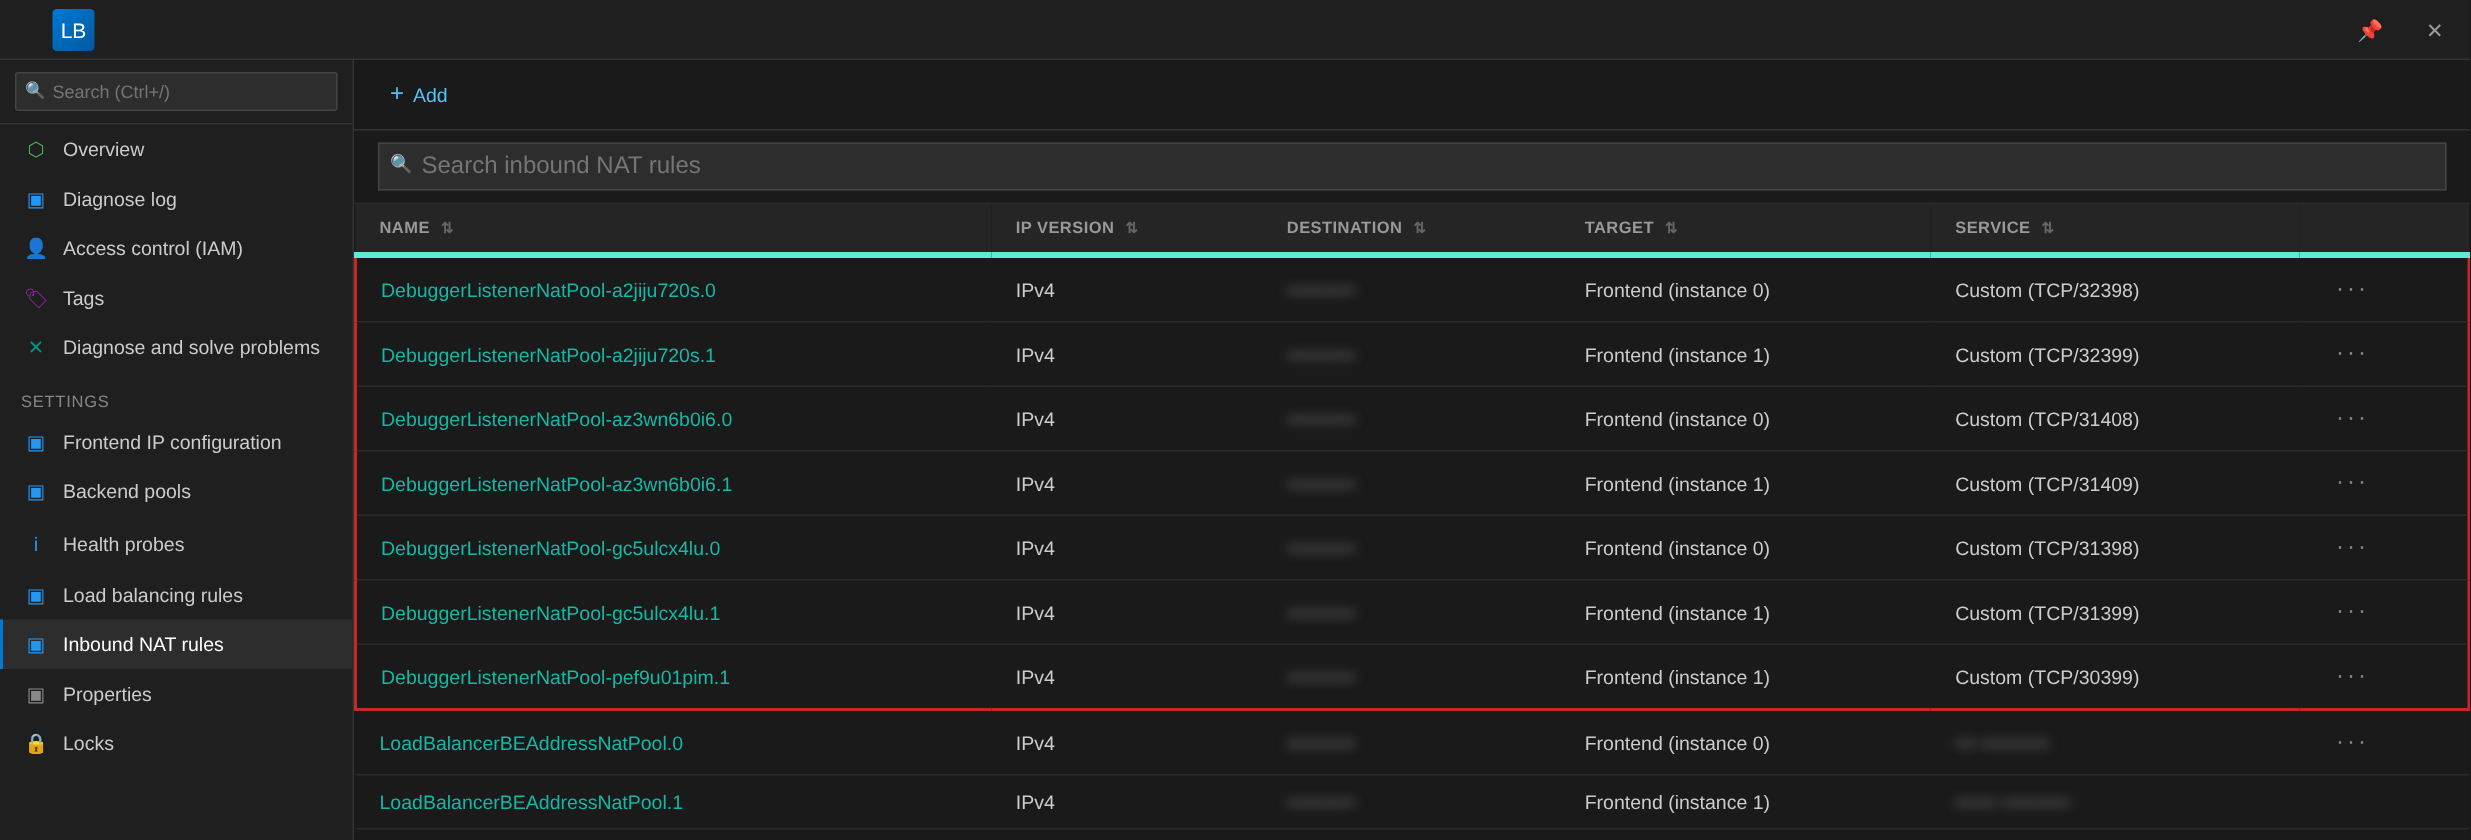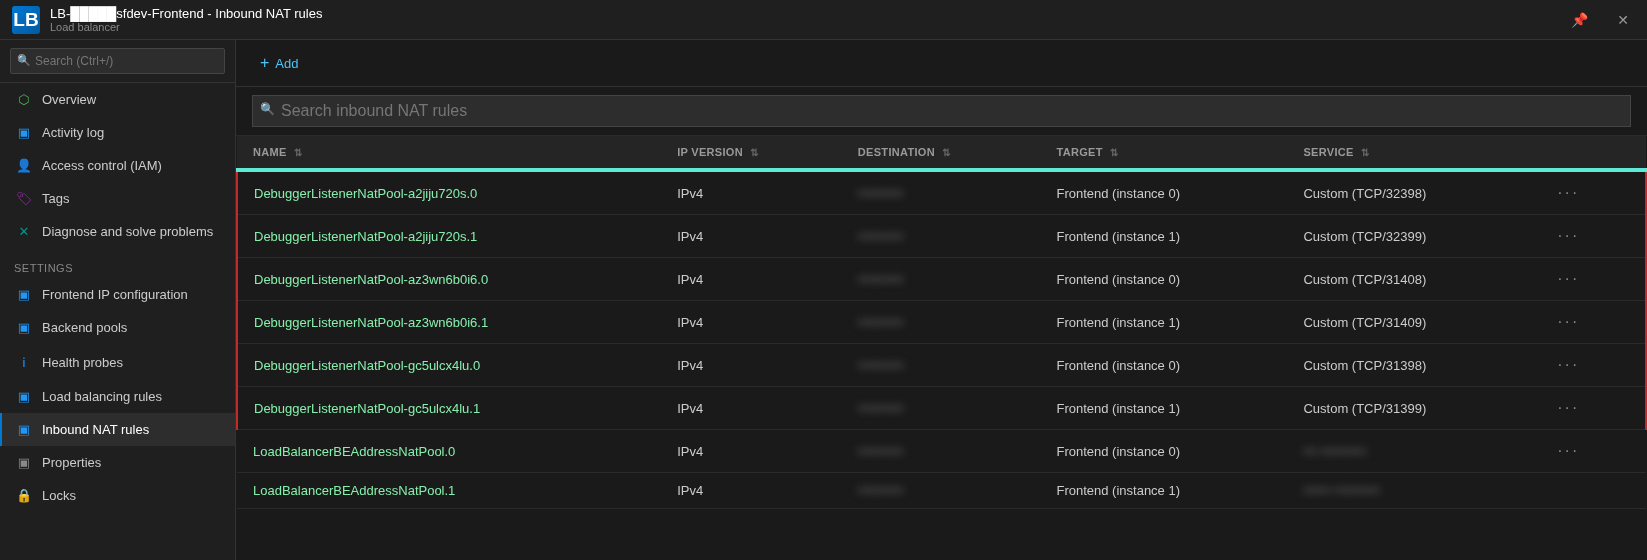--- a/index.html
+++ b/index.html
@@ -33,22 +33,23 @@
     }
     .app-icon {
       width: 28px;
       height: 28px;
       background: linear-gradient(135deg, #0078d4, #005a9e);
       border-radius: 3px;
       display: flex;
       align-items: center;
       justify-content: center;
       color: white;
-      font-size: 19px;
-      font-weight: bold;
+      font-size: 14px;
+      font-weight: normal;
+      margin-left: 23px;
     }
     .title-text {
       color: #ffffff;
       font-size: 13px;
     }
     .title-subtitle {
       color: #888;
       font-size: 11px;
     }
     .title-bar-right {
@@ -226,21 +227,21 @@
     thead th .sort-icon { color: #666; margin-left: 4px; font-size: 10px; }
     tbody tr {
       border-bottom: 1px solid #2a2a2a;
     }
     tbody td {
       padding: 10px 16px;
       color: #ccc;
       font-size: 13px;
     }
     td.name-col {
-      color: #86efac;
+      color: #14b8a6;
       cursor: pointer;
     }
     td.blurred {
       color: #777;
       filter: blur(4px);
       user-select: none;
     }
 
     .more-btn {
       background: none;
@@ -260,24 +261,20 @@
     ::-webkit-scrollbar { width: 6px; height: 6px; }
     ::-webkit-scrollbar-track { background: #1a1a1a; }
     ::-webkit-scrollbar-thumb { background: #444; border-radius: 3px; }
   </style>
 </head>
 <body>
 
 <div class="title-bar">
   <div class="title-bar-left">
     <div class="app-icon">LB</div>
-    <div>
-      <div class="title-text">LB-█████sfdev-Frontend - Inbound NAT rules</div>
-      <div class="title-subtitle">Load balancer</div>
-    </div>
   </div>
   <div class="title-bar-right">
     <span class="title-btn">📌</span>
     <span class="title-btn">✕</span>
   </div>
 </div>
 
 <div class="main-layout">
 
   <div class="sidebar">
@@ -287,21 +284,21 @@
         <input type="text" placeholder="Search (Ctrl+/)" style="">
       </div>
     </div>
 
     <div class="nav-item">
       <span class="nav-icon icon-green">⬡</span>
       <span>Overview</span>
     </div>
     <div class="nav-item">
       <span class="nav-icon icon-blue">▣</span>
-      <span>Activity log</span>
+      <span>Diagnose log</span>
     </div>
     <div class="nav-item">
       <span class="nav-icon icon-blue">👤</span>
       <span>Access control (IAM)</span>
     </div>
     <div class="nav-item">
       <span class="nav-icon icon-purple">🏷</span>
       <span>Tags</span>
     </div>
     <div class="nav-item">
@@ -426,20 +423,28 @@
               <td style="border-right: 2px solid rgb(198, 40, 40);"><button class="more-btn">···</button></td>
             </tr>
             <tr class="grouped">
               <td class="name-col" style="border-left: 2px solid rgb(198, 40, 40); margin-left: 21px;">DebuggerListenerNatPool-gc5ulcx4lu.1</td>
               <td>IPv4</td>
               <td class="blurred">••••••••••</td>
               <td>Frontend (instance 1)</td>
               <td>Custom (TCP/31399)</td>
               <td style="border-right: 2px solid rgb(198, 40, 40);"><button class="more-btn">···</button></td>
             </tr>
+            <tr class="grouped-last grouped">
+              <td class="name-col" style="border-left: 2px solid rgb(198, 40, 40); border-bottom: 2px solid rgb(198, 40, 40);">DebuggerListenerNatPool-pef9u01pim.1</td>
+              <td style="border-bottom: 2px solid rgb(198, 40, 40);">IPv4</td>
+              <td class="blurred" style="border-bottom: 2px solid rgb(198, 40, 40);">••••••••••</td>
+              <td style="border-bottom: 2px solid rgb(198, 40, 40);">Frontend (instance 1)</td>
+              <td style="border-bottom: 2px solid rgb(198, 40, 40);">Custom (TCP/30399)</td>
+              <td style="border-bottom: 2px solid rgb(198, 40, 40); border-right: 2px solid rgb(198, 40, 40);"><button class="more-btn">···</button></td>
+            </tr>
             <tr>
               <td class="name-col">LoadBalancerBEAddressNatPool.0</td>
               <td>IPv4</td>
               <td class="blurred">••••••••••</td>
               <td>Frontend (instance 0)</td>
               <td class="blurred">••• ••••••••••</td>
               <td><button class="more-btn">···</button></td>
             </tr>
             <tr>
               <td class="name-col">LoadBalancerBEAddressNatPool.1</td>

